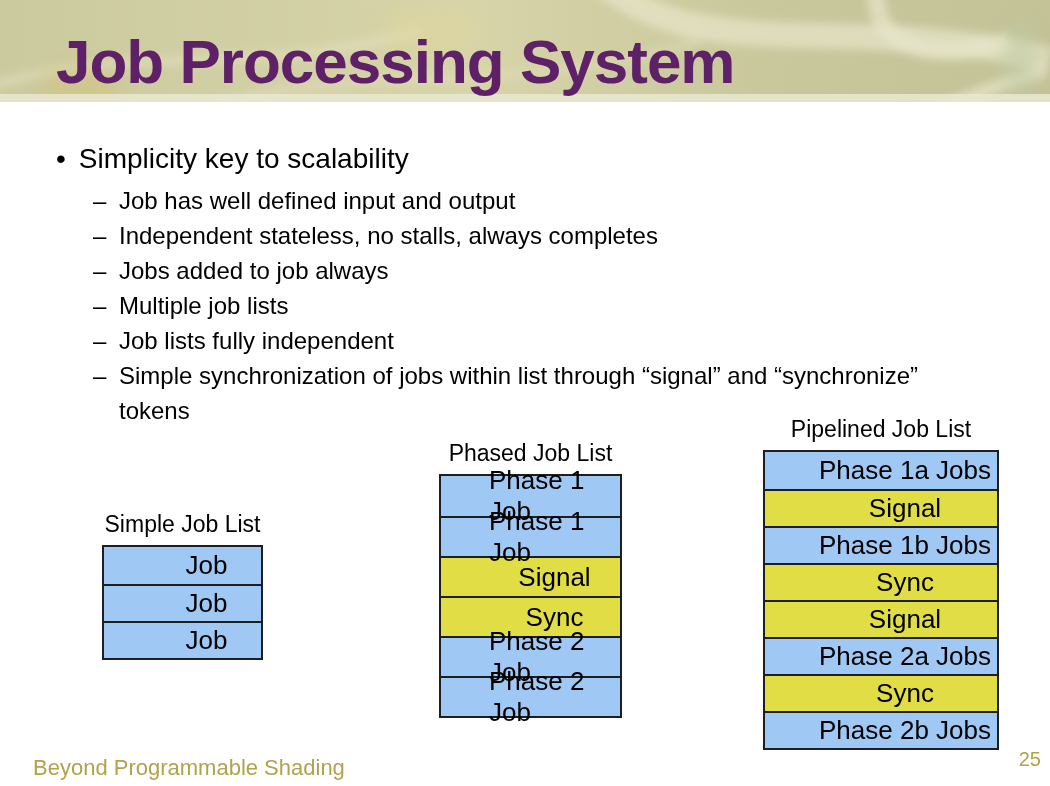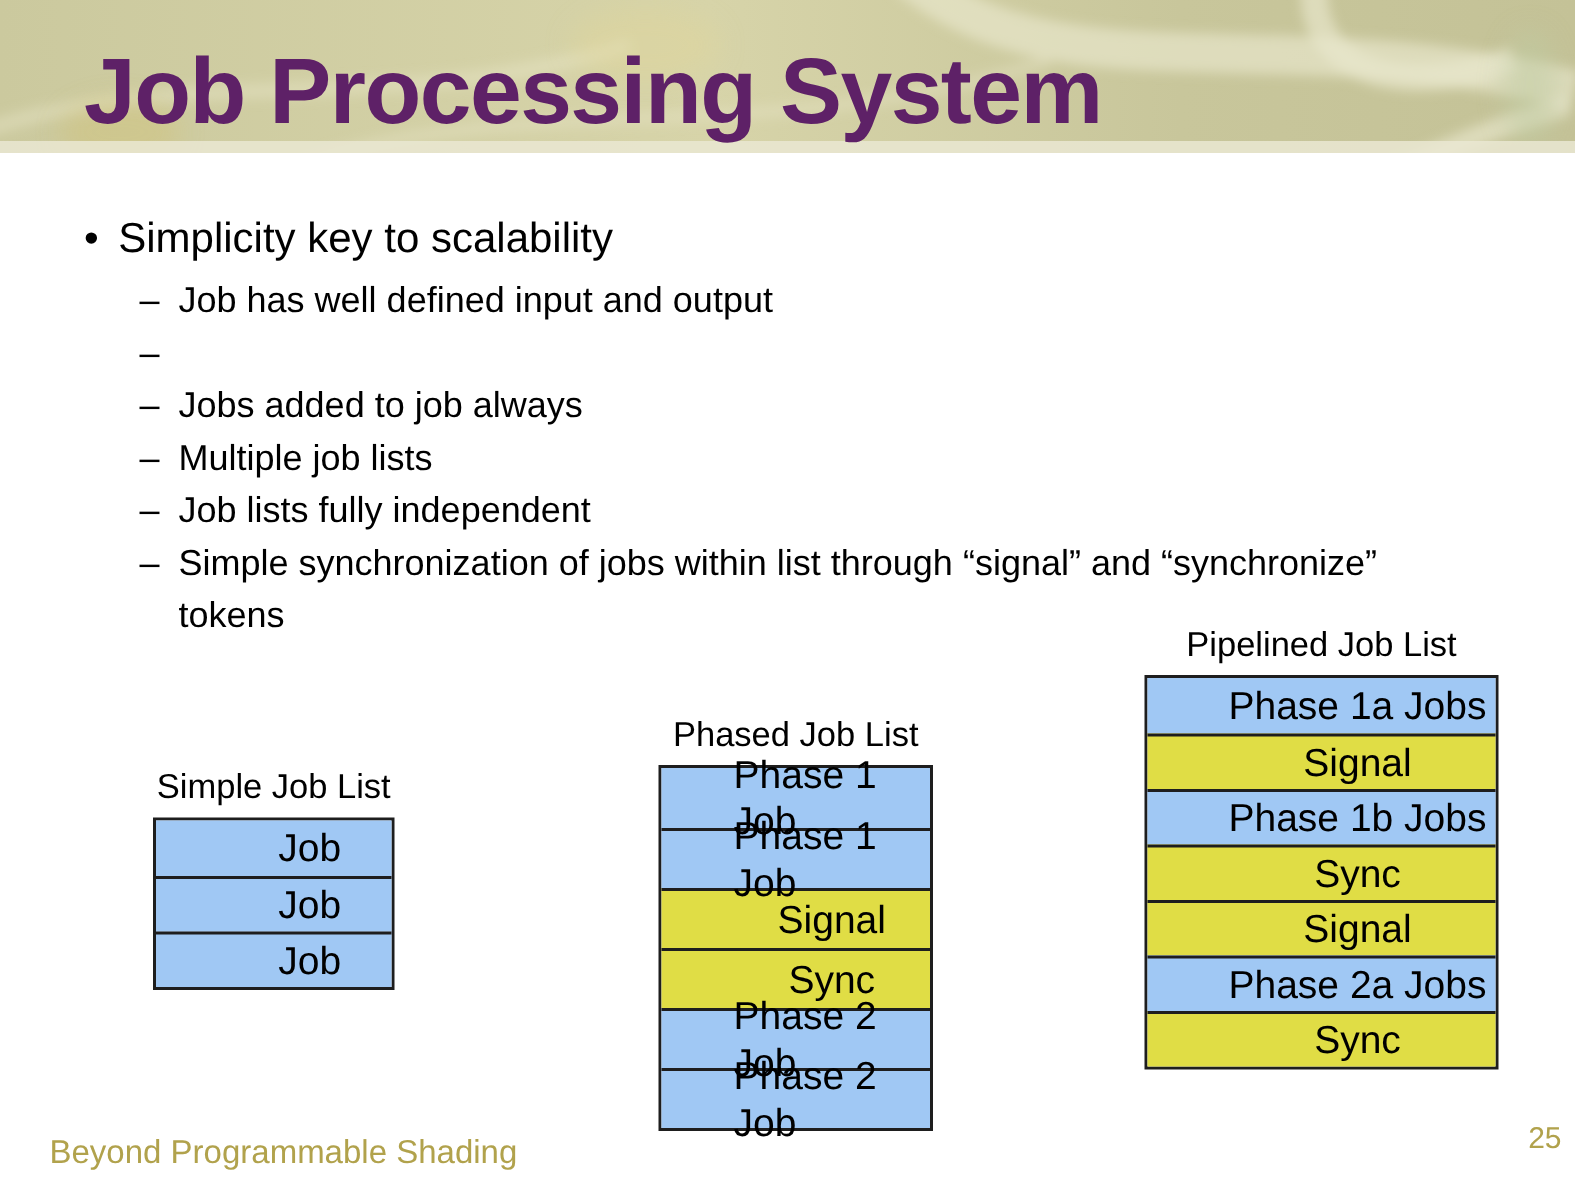--- a/index.html
+++ b/index.html
@@ -42,21 +42,21 @@
   }
   .dg-row{
     display:flex;align-items:center;justify-content:center;
     font-size:26px;box-sizing:border-box;padding-left:48px;
   }
   .dg-row + .dg-row{border-top:2px solid var(--box_border,#1E1E1E);}
   .dg-row.job{background:var(--job_box,#A0C8F4);}
   .dg-row.token{background:var(--token_box,#E0DD45);}
   #diagram-simple  {left:102px;top:511px;width:161px;}
   #diagram-simple  .dg-row{height:37px;}
-  #diagram-phased  {left:439px;top:476px;width:183px;}
+  #diagram-phased  {left:439px;top:440px;width:183px;}
   #diagram-phased  .dg-row{height:40px;}
   #diagram-pipelined{left:763px;top:416px;width:236px;}
   #diagram-pipelined .dg-row{height:37px;}
   
   .footer-left{
     position:absolute;left:33px;top:755px;
     font-size:22px;color:var(--footer_text,#B1A24C);text-align:right;
   }
   .page-number{
     position:absolute;right:9px;top:748px;
@@ -108,20 +108,21 @@
     <span>Simplicity key to scalability</span>
   </div>
 
   <div class="sub-bullets">
     <div class="sub">
       <span class="dash">–</span>
       <span class="text">Job has well defined input and output</span>
     </div>
     <div class="sub">
       <span class="dash">–</span>
+      <span class="text">Independent stateless, no stalls, always completes</span>
     </div>
     <div class="sub">
       <span class="dash">–</span>
       <span class="text">Jobs added to job always</span>
     </div>
     <div class="sub">
       <span class="dash">–</span>
       <span class="text">Multiple job lists</span>
     </div>
     <div class="sub">
@@ -158,19 +159,20 @@
   <section class="diagram" id="diagram-pipelined">
     <div class="dg-title">Pipelined Job List</div>
     <div class="dg-box">
       <div class="dg-row job">Phase 1a Jobs</div>
       <div class="dg-row token">Signal</div>
       <div class="dg-row job">Phase 1b Jobs</div>
       <div class="dg-row token">Sync</div>
       <div class="dg-row token">Signal</div>
       <div class="dg-row job">Phase 2a Jobs</div>
       <div class="dg-row token">Sync</div>
+      <div class="dg-row job">Phase 2b Jobs</div>
     </div>
   </section>
 
   <div class="footer-left">Beyond Programmable Shading</div>
   <div class="page-number">25</div>
 
 </div>
 
 </body></html>

